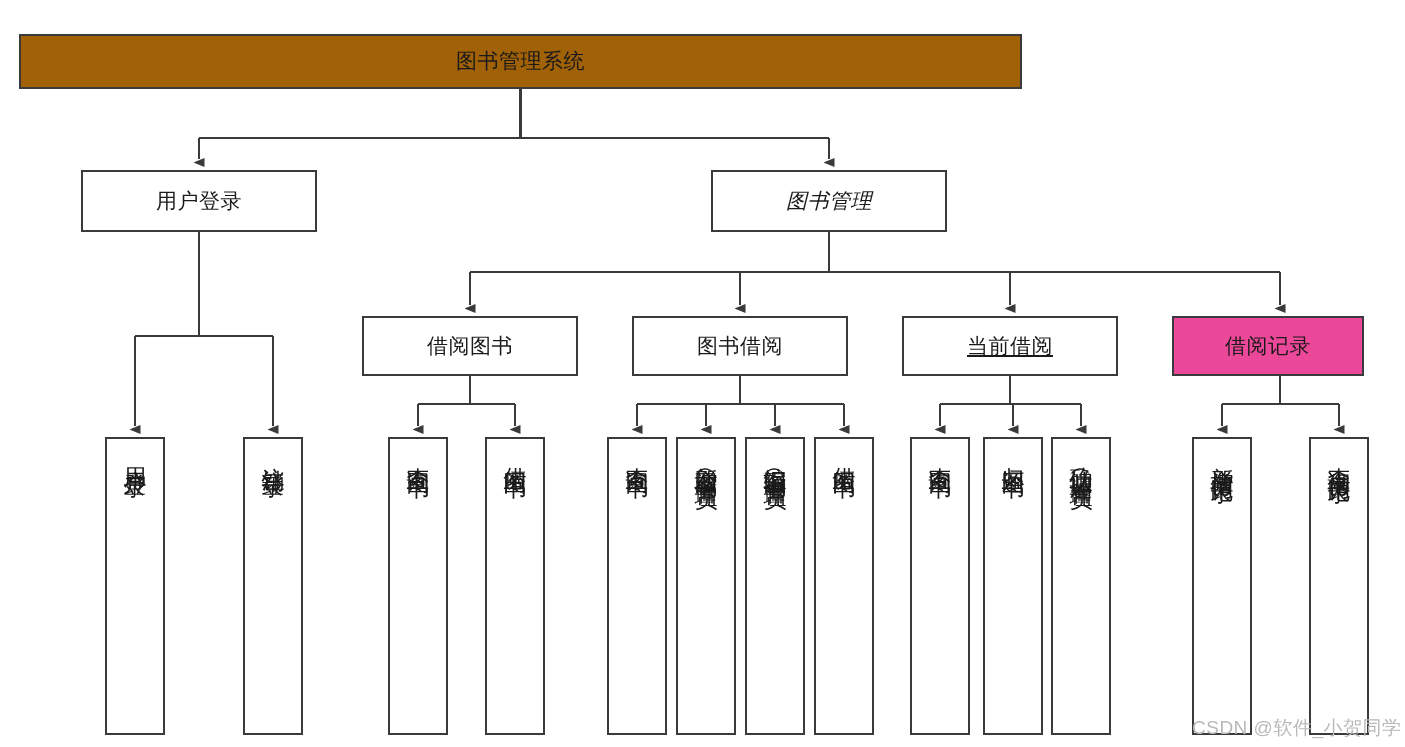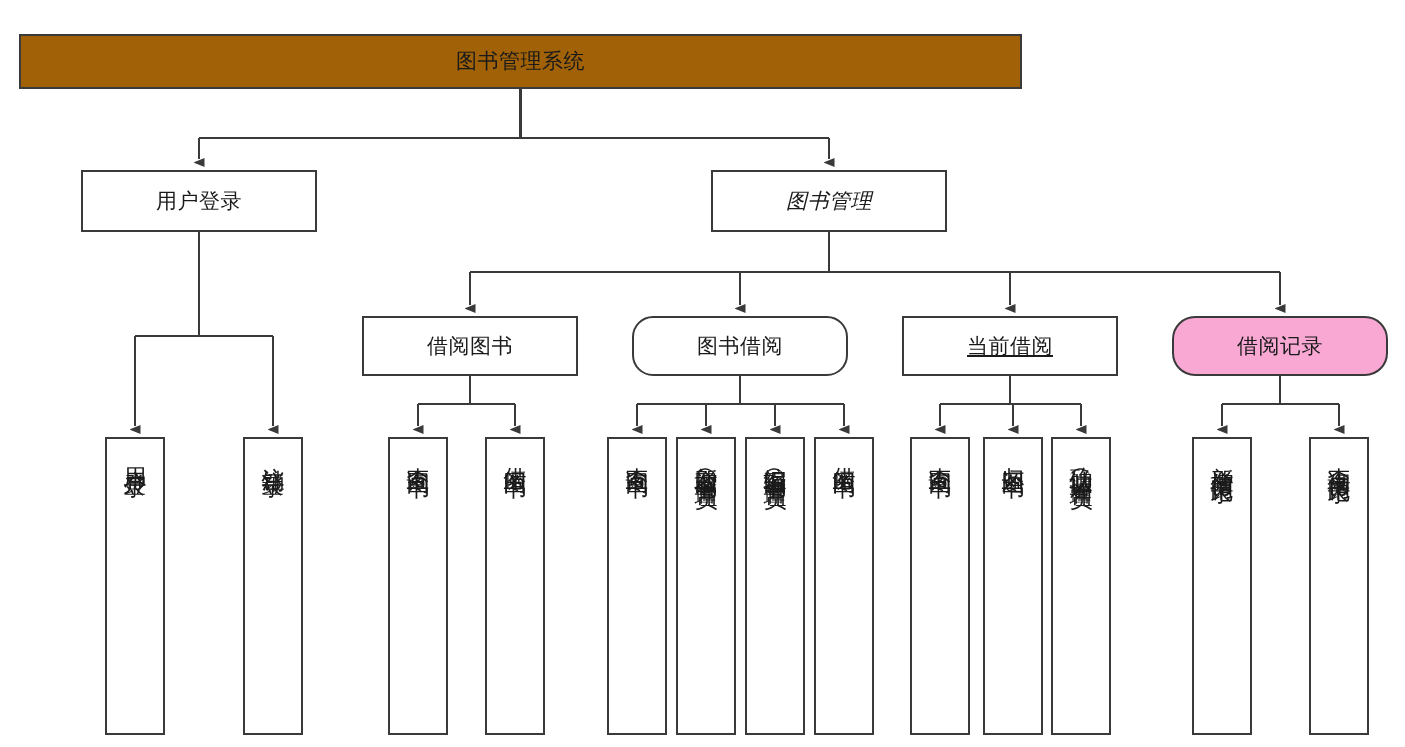--- a/index.html
+++ b/index.html
@@ -118,27 +118,27 @@
       </div>
       <div class="node horiz" style="left: 81px; top: 170px; width: 236px; height: 62px; border-color: rgb(58, 58, 58); background: rgb(255, 255, 255); color: rgb(26, 26, 26);">
         <span class="node-label">用户登录</span>
       </div>
       <div class="node horiz" style="left: 711px; top: 170px; width: 236px; height: 62px; border-color: rgb(58, 58, 58); background: rgb(255, 255, 255); color: rgb(26, 26, 26); font-style: italic;">
         <span class="node-label">图书管理</span>
       </div>
       <div class="node horiz" style="left: 362px; top: 316px; width: 216px; height: 60px; border-color: rgb(58, 58, 58); background: rgb(255, 255, 255); color: rgb(26, 26, 26);">
         <span class="node-label">借阅图书</span>
       </div>
-      <div class="node horiz" style="left: 632px; top: 316px; width: 216px; height: 60px; border-color: rgb(58, 58, 58); background: rgb(255, 255, 255); color: rgb(26, 26, 26); border-radius: 21px;">
+      <div class="node horiz" style="left: 632px; top: 316px; width: 216px; height: 60px; border-color: rgb(58, 58, 58); background: rgb(255, 255, 255); color: rgb(26, 26, 26);">
         <span class="node-label">图书借阅</span>
       </div>
       <div class="node horiz" style="left: 902px; top: 316px; width: 216px; height: 60px; border-color: rgb(58, 58, 58); background: rgb(255, 255, 255); color: rgb(26, 26, 26); text-decoration: underline;">
         <span class="node-label">当前借阅</span>
       </div>
-      <div class="node horiz" style="left: 1172px; top: 316px; width: 216px; height: 60px; border-color: rgb(58, 58, 58); background: #f9a8d4; color: rgb(26, 26, 26); border-radius: 23px;">
+      <div class="node horiz" style="left: 1172px; top: 316px; width: 192px; height: 60px; border-color: rgb(58, 58, 58); background: #ec4899; color: rgb(26, 26, 26);">
         <span class="node-label">借阅记录</span>
       </div>
       <div class="node vert" style="left: 105px; top: 437px; width: 60px; height: 298px; border-color: rgb(58, 58, 58); background: rgb(255, 255, 255); color: rgb(26, 26, 26);">
         <span class="node-label">用户登录</span>
       </div>
       <div class="node vert" style="left: 243px; top: 437px; width: 60px; height: 298px; border-color: rgb(58, 58, 58); background: rgb(255, 255, 255); color: rgb(26, 26, 26);">
         <span class="node-label">注销登录</span>
       </div>
       <div class="node vert" style="left: 388px; top: 437px; width: 60px; height: 298px; border-color: rgb(58, 58, 58); background: rgb(255, 255, 255); color: rgb(26, 26, 26);">
         <span class="node-label">查询图书</span>
@@ -168,14 +168,15 @@
         <span class="node-label">确认归还（管理员）</span>
       </div>
       <div class="node vert" style="left: 1192px; top: 437px; width: 60px; height: 298px; border-color: rgb(58, 58, 58); background: rgb(255, 255, 255); color: rgb(26, 26, 26);">
         <span class="node-label">新增借阅记录</span>
       </div>
       <div class="node vert" style="left: 1309px; top: 437px; width: 60px; height: 298px; border-color: rgb(58, 58, 58); background: rgb(255, 255, 255); color: rgb(26, 26, 26);">
         <span class="node-label">查询借阅记录</span>
       </div>
     </div>
 
+  <div class="watermark" style="left: 1192px; top: 715px; color: rgb(185, 185, 185);">CSDN @软件_小贺同学</div>
 
 </div>
 
 </body></html>

